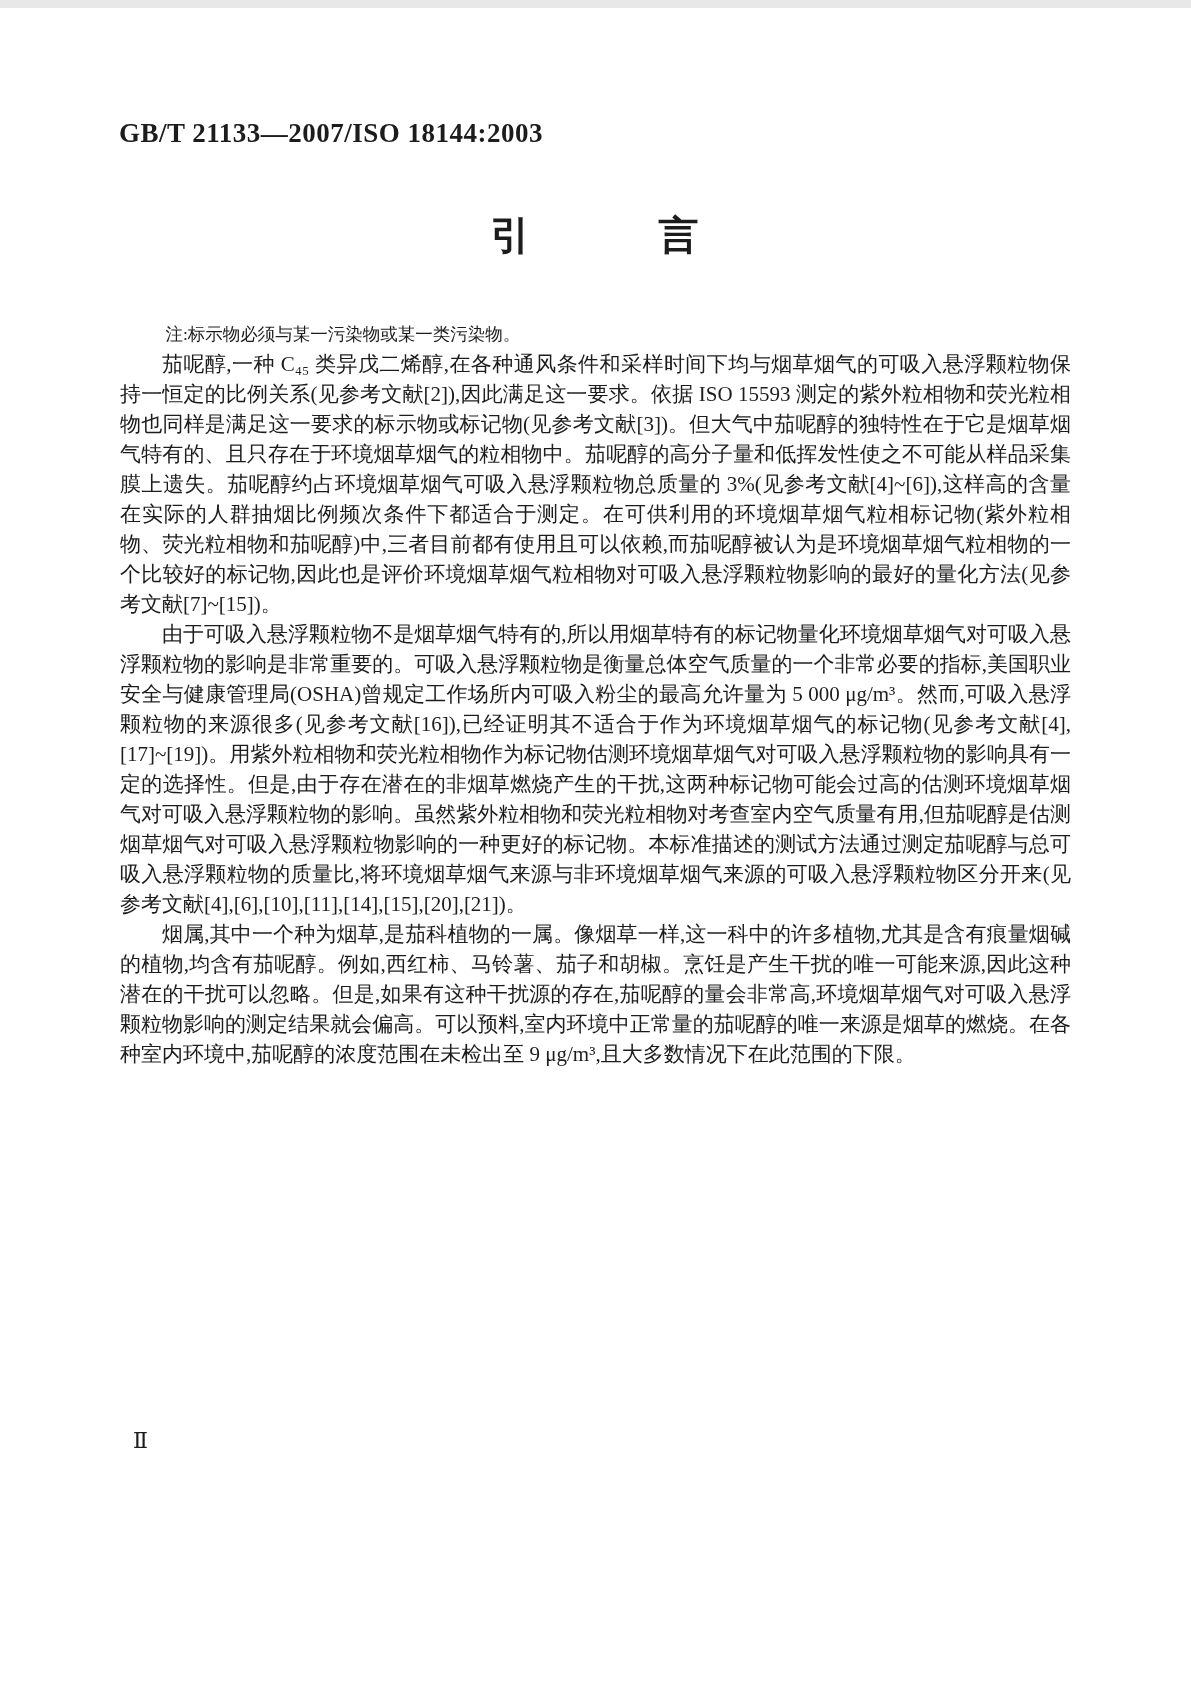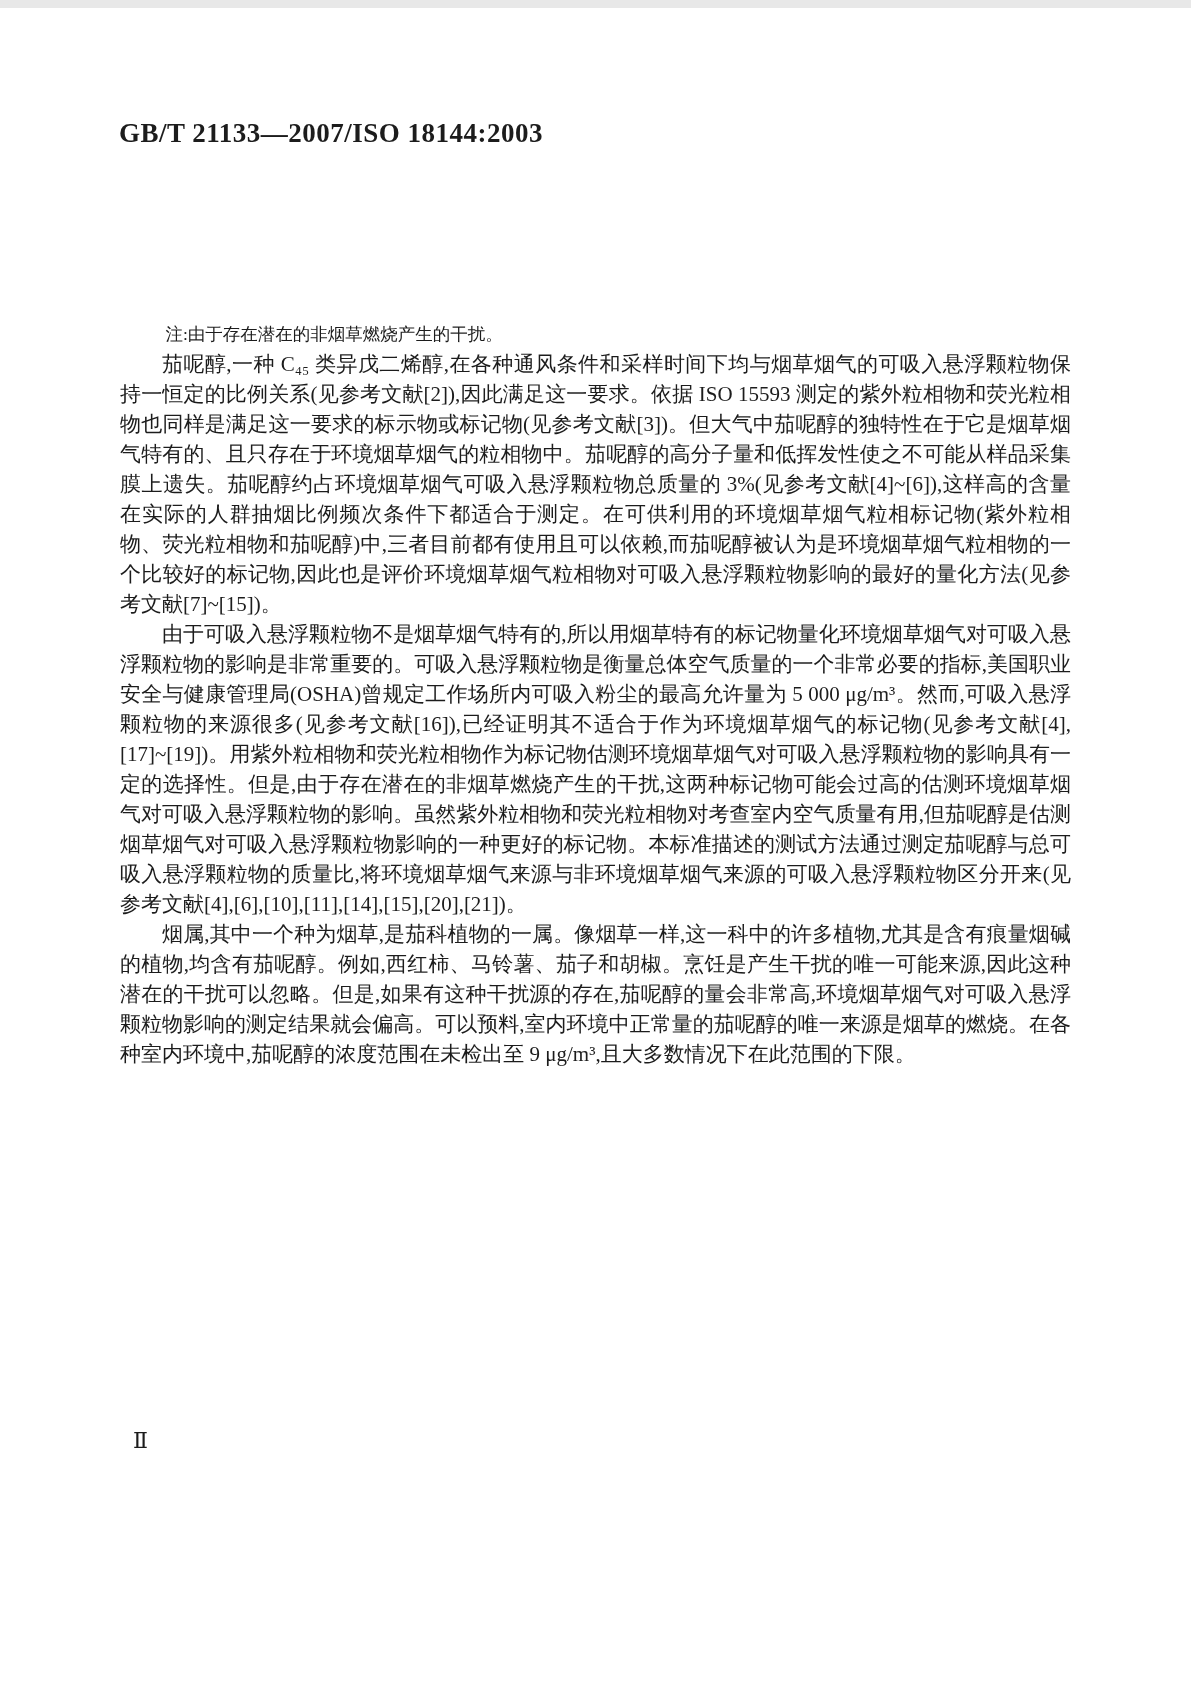--- a/index.html
+++ b/index.html
@@ -60,23 +60,24 @@
     font-weight: normal;
   }
 </style>
 </head>
 <body>
 
 <div class="page">
 
   <div class="std-header">GB/T 21133—2007/ISO 18144:2003</div>
 
+  <h1 class="doc-title">引　　　言</h1>
 
   <div class="doc-body">
-    <p class="note">注:由于存在潜在的非烟草燃烧产生的干扰。</p>
+    <p class="note">注:标示物必须与某一污染物或某一类污染物。</p>
     <p class="para">茄呢醇,一种 C₄₅ 类异戊二烯醇,在各种通风条件和采样时间下均与烟草烟气的可吸入悬浮颗粒物保持一恒定的比例关系(见参考文献[2]),因此满足这一要求。依据 ISO 15593 测定的紫外粒相物和荧光粒相物也同样是满足这一要求的标示物或标记物(见参考文献[3])。但大气中茄呢醇的独特性在于它是烟草烟气特有的、且只存在于环境烟草烟气的粒相物中。茄呢醇的高分子量和低挥发性使之不可能从样品采集膜上遗失。茄呢醇约占环境烟草烟气可吸入悬浮颗粒物总质量的 3%(见参考文献[4]~[6]),这样高的含量在实际的人群抽烟比例频次条件下都适合于测定。在可供利用的环境烟草烟气粒相标记物(紫外粒相物、荧光粒相物和茄呢醇)中,三者目前都有使用且可以依赖,而茄呢醇被认为是环境烟草烟气粒相物的一个比较好的标记物,因此也是评价环境烟草烟气粒相物对可吸入悬浮颗粒物影响的最好的量化方法(见参考文献[7]~[15])。</p>
     <p class="para">由于可吸入悬浮颗粒物不是烟草烟气特有的,所以用烟草特有的标记物量化环境烟草烟气对可吸入悬浮颗粒物的影响是非常重要的。可吸入悬浮颗粒物是衡量总体空气质量的一个非常必要的指标,美国职业安全与健康管理局(OSHA)曾规定工作场所内可吸入粉尘的最高允许量为 5 000 μg/m³。然而,可吸入悬浮颗粒物的来源很多(见参考文献[16]),已经证明其不适合于作为环境烟草烟气的标记物(见参考文献[4],[17]~[19])。用紫外粒相物和荧光粒相物作为标记物估测环境烟草烟气对可吸入悬浮颗粒物的影响具有一定的选择性。但是,由于存在潜在的非烟草燃烧产生的干扰,这两种标记物可能会过高的估测环境烟草烟气对可吸入悬浮颗粒物的影响。虽然紫外粒相物和荧光粒相物对考查室内空气质量有用,但茄呢醇是估测烟草烟气对可吸入悬浮颗粒物影响的一种更好的标记物。本标准描述的测试方法通过测定茄呢醇与总可吸入悬浮颗粒物的质量比,将环境烟草烟气来源与非环境烟草烟气来源的可吸入悬浮颗粒物区分开来(见参考文献[4],[6],[10],[11],[14],[15],[20],[21])。</p>
     <p class="para">烟属,其中一个种为烟草,是茄科植物的一属。像烟草一样,这一科中的许多植物,尤其是含有痕量烟碱的植物,均含有茄呢醇。例如,西红柿、马铃薯、茄子和胡椒。烹饪是产生干扰的唯一可能来源,因此这种潜在的干扰可以忽略。但是,如果有这种干扰源的存在,茄呢醇的量会非常高,环境烟草烟气对可吸入悬浮颗粒物影响的测定结果就会偏高。可以预料,室内环境中正常量的茄呢醇的唯一来源是烟草的燃烧。在各种室内环境中,茄呢醇的浓度范围在未检出至 9 μg/m³,且大多数情况下在此范围的下限。</p>
   </div>
 
   <div class="page-number">Ⅱ</div>
 
 </div>
 
 </body></html>

